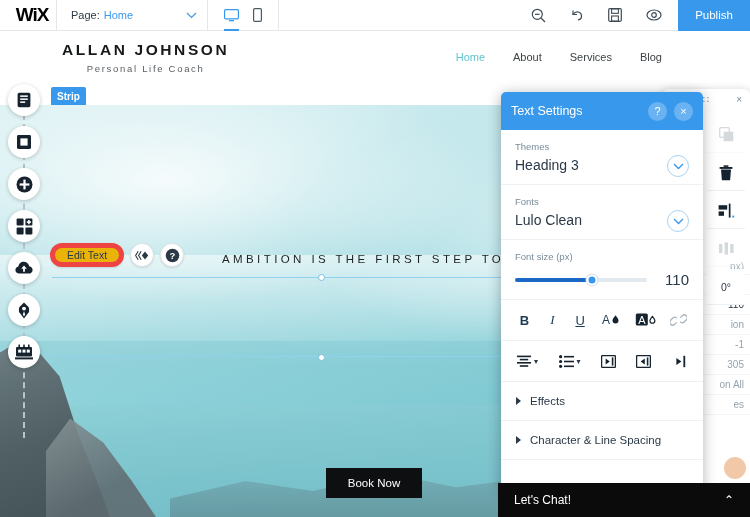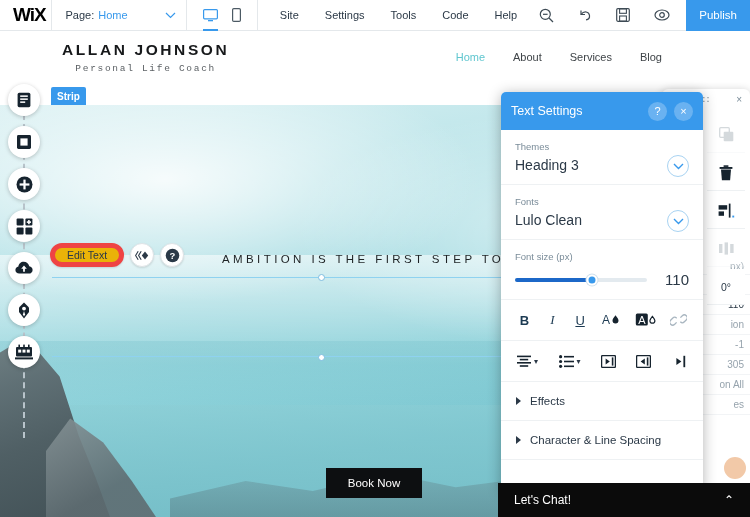--- a/index.html
+++ b/index.html
@@ -51,21 +51,21 @@
   }
   #site-header{
     position:absolute; left:0; top:0; width:750px; height:56px; background:#fff; z-index:10;
   }
   #brand{ position:absolute; left:62px; top:10px; }
   #brand .bname{
     font-size:15.5px; font-weight:bold; letter-spacing:2.6px; color:#16181a;
     font-family:"Liberation Sans",sans-serif;
   }
   #brand .btag{
-    font-size:9.5px; letter-spacing:1.7px; color:#5a5f63; margin-top:4px; text-align:center;font-family:Liberation Mono, monospace;
+    font-size:9.5px; letter-spacing:1.7px; color:#5a5f63; margin-top:4px; text-align:center;
   }
   #site-nav{
     position:absolute; right:88px; top:20px; display:flex; gap:28px; font-size:11px; color:#3e4347;
   }
   #site-nav .nav-item{ cursor:pointer; }
   #site-nav .nav-item.active{ color:#5fc6cf; }
 
   #strip-tab{
     position:absolute; left:51px; top:56px; width:35px; height:18px;
     background:#3899ec; color:#fff; font-size:10px; font-weight:bold;
@@ -304,27 +304,20 @@
     <div class="dev-btn">
       <span>
         <svg width="9" height="14" viewBox="0 0 9 14">
           <rect x="0.6" y="0.6" width="7.8" height="12.8" rx="1.2" stroke="#4c5a64" stroke-width="1.2" fill="none"></rect>
         </svg>
       </span>
     </div>
   </div>
   <div class="tb-sep"></div>
 
-  <div id="menu-group">
-    <span class="mi">Site</span>
-    <span class="mi">Settings</span>
-    <span class="mi">Tools</span>
-    <span class="mi">Code</span>
-    <span class="mi">Help</span>
-  </div>
 
   <div id="tool-group">
     <span class="tico">
       <svg width="15" height="15" viewBox="0 0 15 15">
         <circle cx="6.3" cy="6.3" r="5" stroke="#3e4b55" stroke-width="1.2" fill="none"></circle>
         <line x1="4" y1="6.3" x2="8.6" y2="6.3" stroke="#3e4b55" stroke-width="1.2"></line>
         <line x1="10" y1="10" x2="14" y2="14" stroke="#3e4b55" stroke-width="1.2"></line>
       </svg>
     </span>
     <span class="tico">

